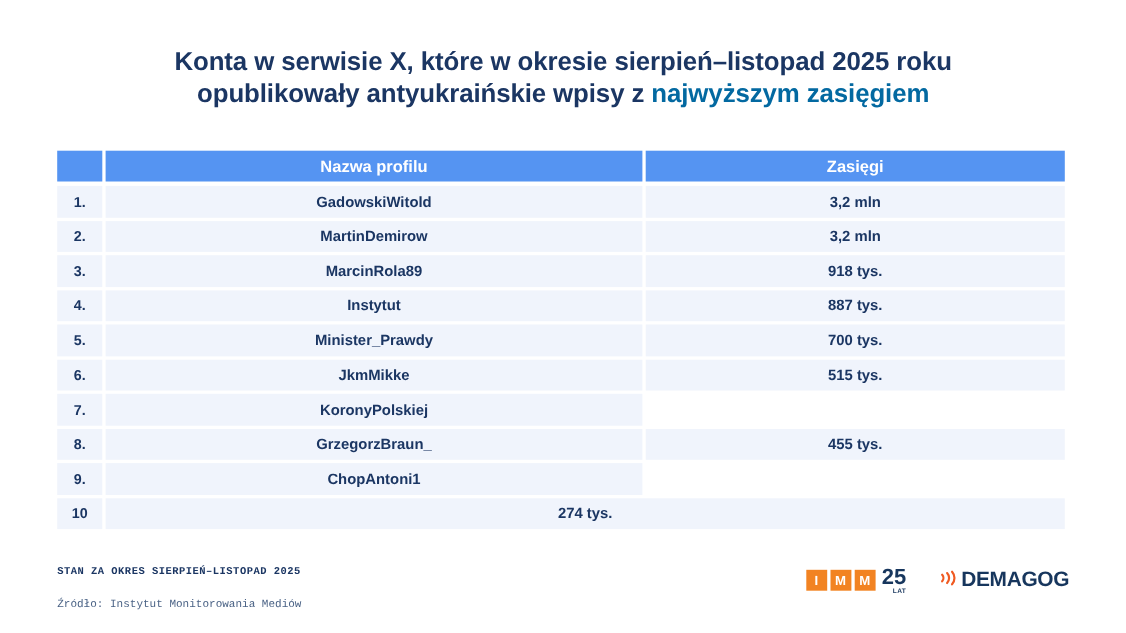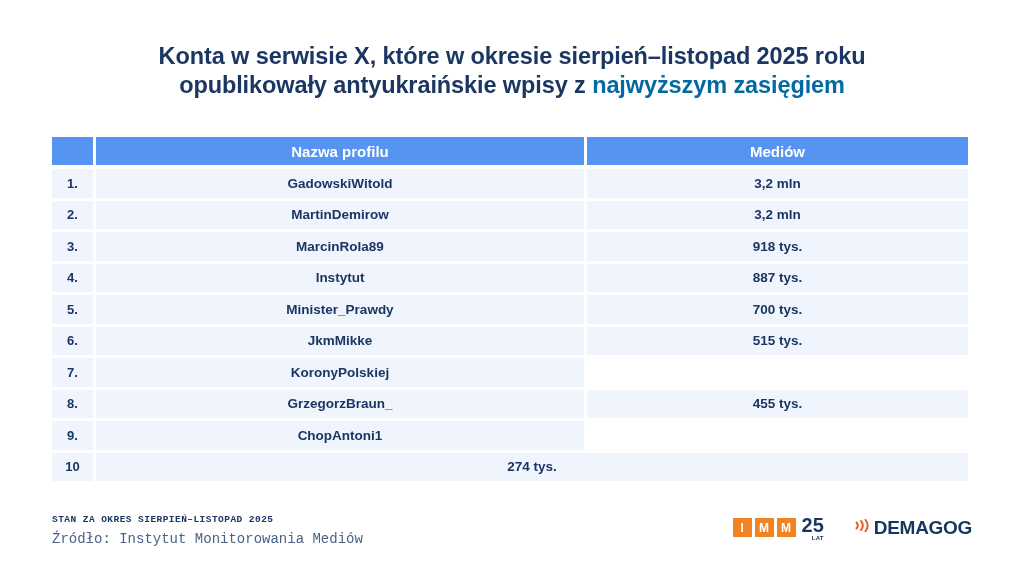--- a/index.html
+++ b/index.html
@@ -100,24 +100,24 @@
     font-family: Liberation Mono, monospace;
   }
   .footer-headline {
     font-size: 9.5px;
     font-weight: bold;
     color: #1b3663;
     letter-spacing: 0.45px;
     line-height: 13px;
   }
   .footer-source {
-    font-size: 14px;
+    font-size: 10px;
     color: #4a6285;
     line-height: 15px;
-    margin-top: 6px;
+    margin-top: 17px;
   }
 
   
   .logos {
     position: absolute;
     right: 52px;
     top: 515px;
     display: flex;
     align-items: center;
     gap: 28px;
@@ -176,21 +176,21 @@
 <div class="title-block">
   <div class="title-line">Konta w serwisie X, które w okresie sierpień–listopad 2025 roku</div>
   <div class="title-line"><span>opublikowały antyukraińskie wpisy z </span><span class="title-accent">najwyższym zasięgiem</span></div>
 </div>
 
 <div class="table">
 
   <div class="row header-row">
     <div class="cell-rank"></div>
     <div class="cell-name">Nazwa profilu</div>
-    <div class="cell-reach">Mediów</div>
+    <div class="cell-reach">Zasięgi</div>
   </div>
 
   <div class="row data-row">
     <div class="cell-rank">1.</div>
     <div class="cell-name">GadowskiWitold</div>
     <div class="cell-reach">3,2 mln</div>
   </div>
 
   <div class="row data-row">
     <div class="cell-rank">2.</div>

